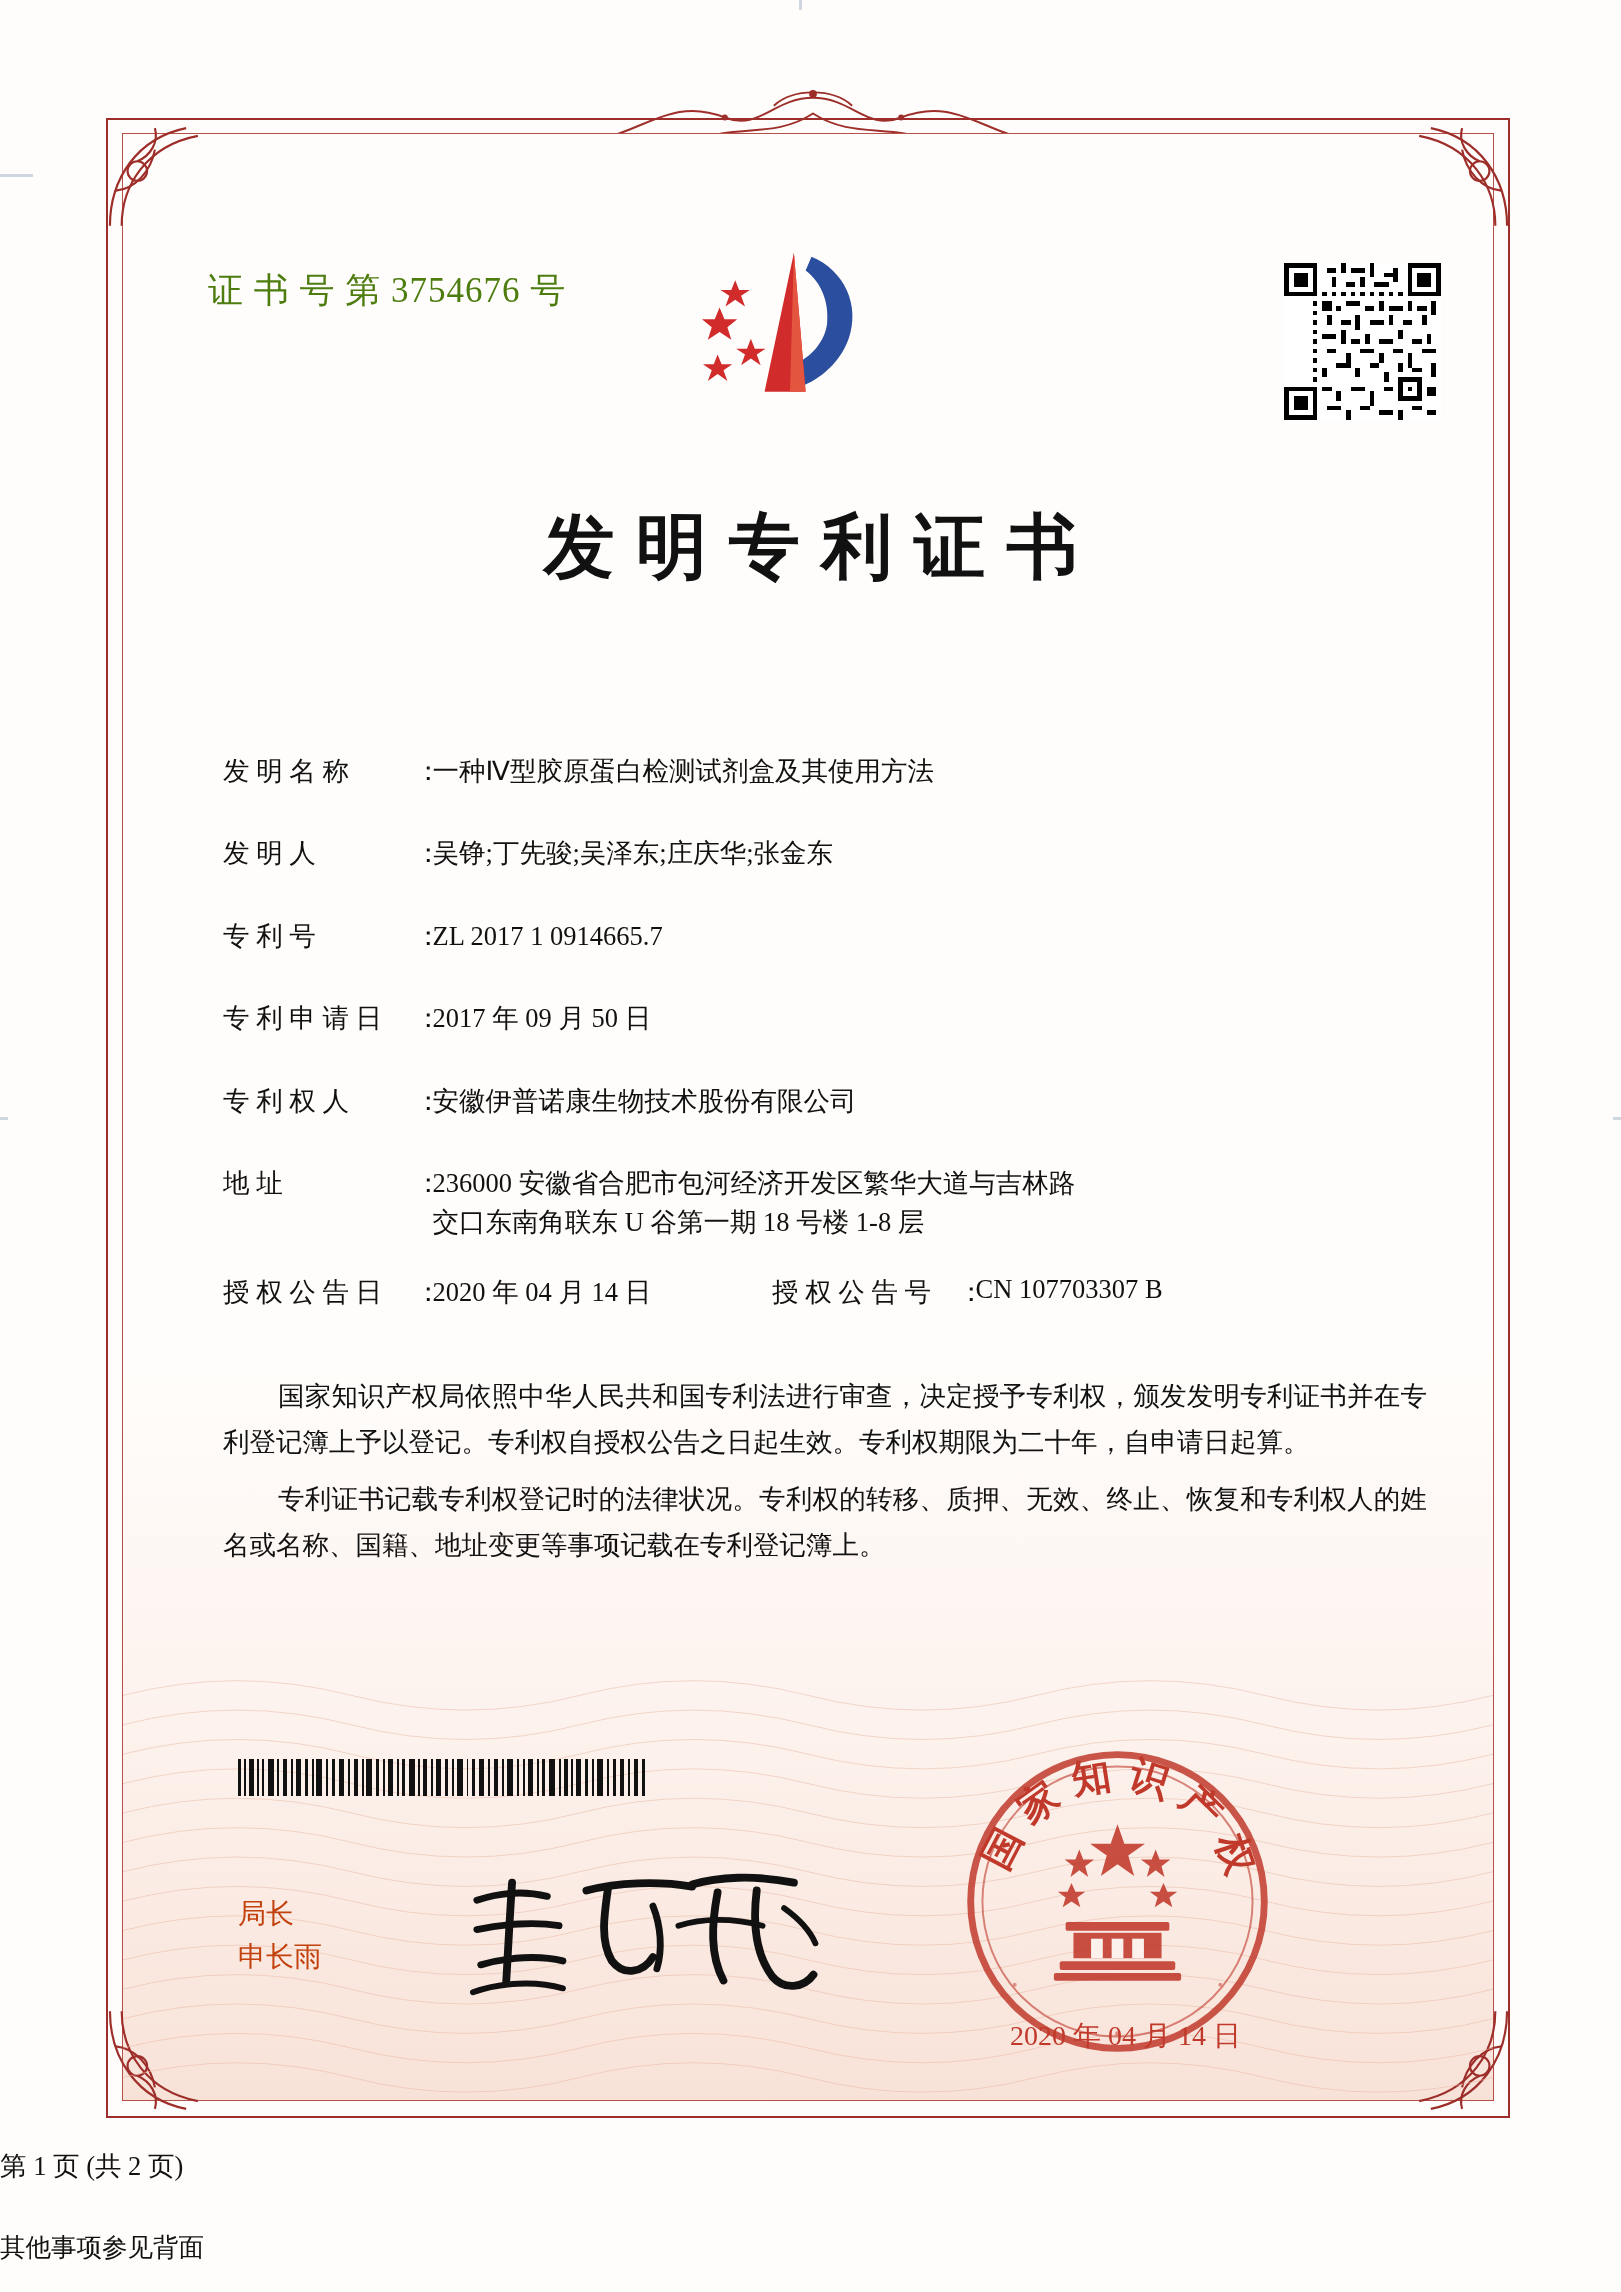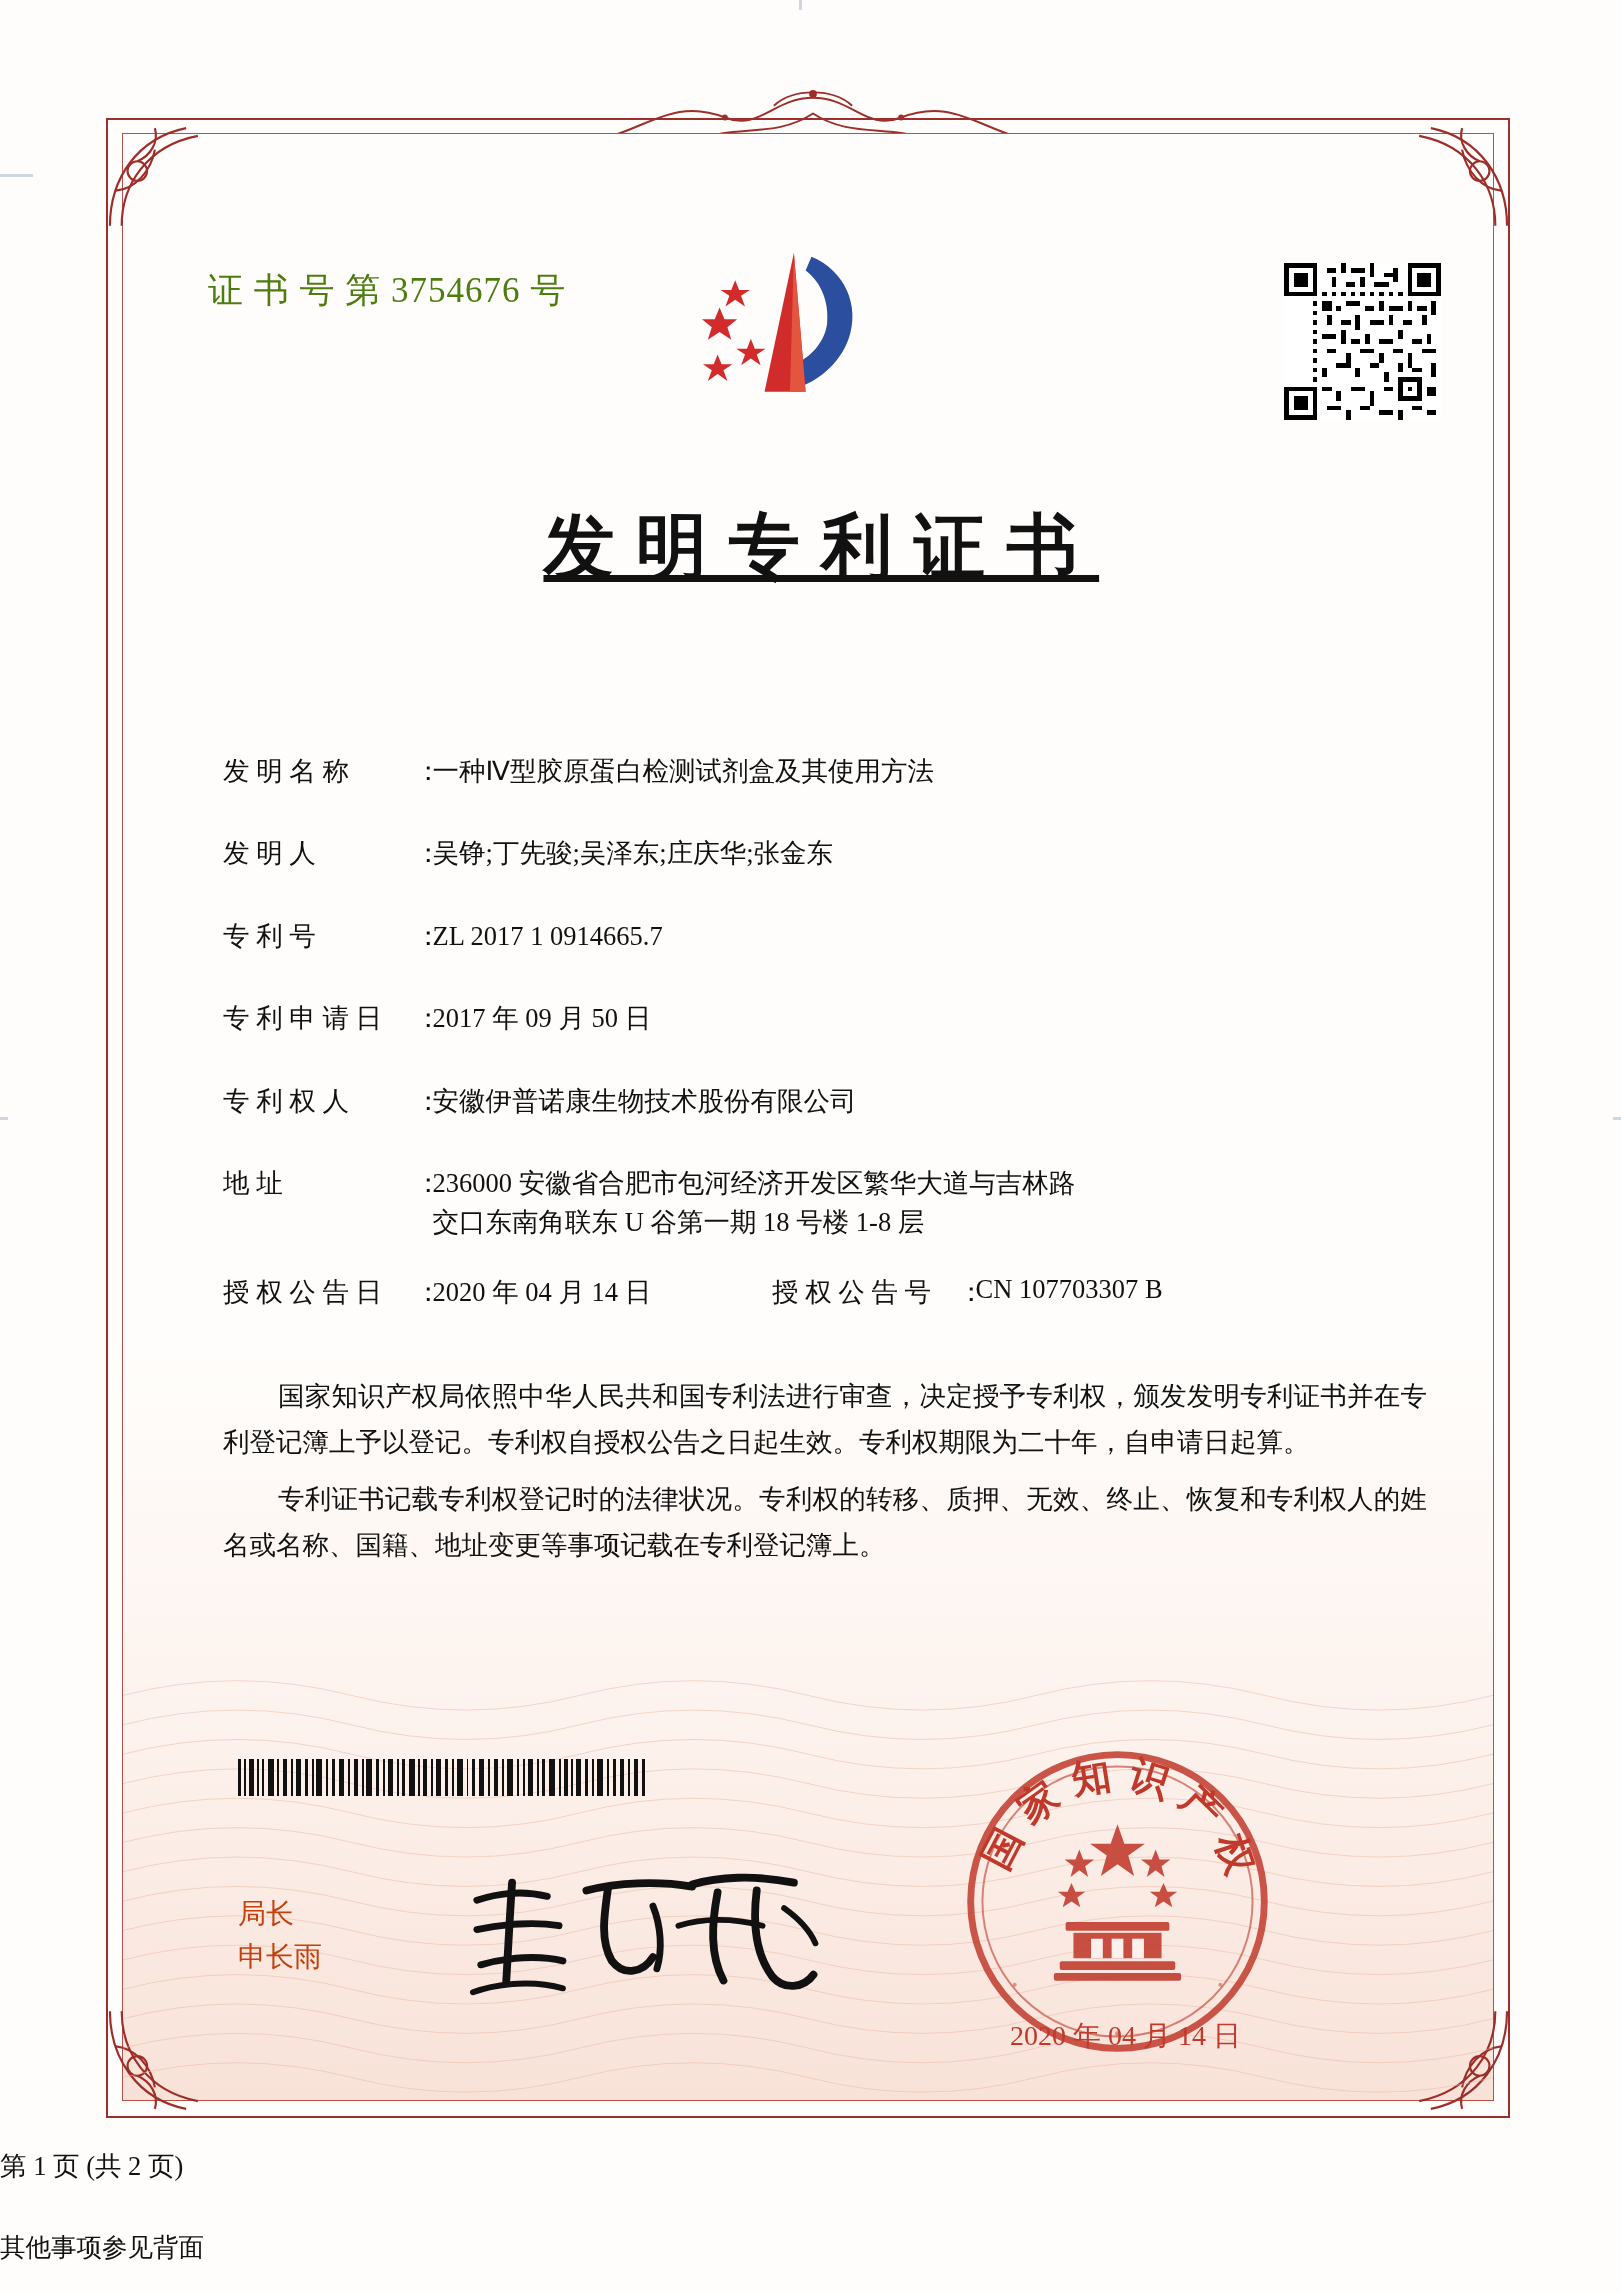--- a/index.html
+++ b/index.html
@@ -122,21 +122,20 @@
     left: 0;
     top: 500px;
     width: 1621px;
     text-align: center;
     font-family: "DejaVu Serif", serif;
     font-weight: bold;
     font-size: 71px;
     letter-spacing: 21.6px;
     text-indent: 21.6px;
     color: #111;
-    text-decoration: underline;
   }
 
   
   .fields {
     position: absolute;
     left: 223px;
     top: 708px;
     width: 1196px;
     color: #111;
   }

